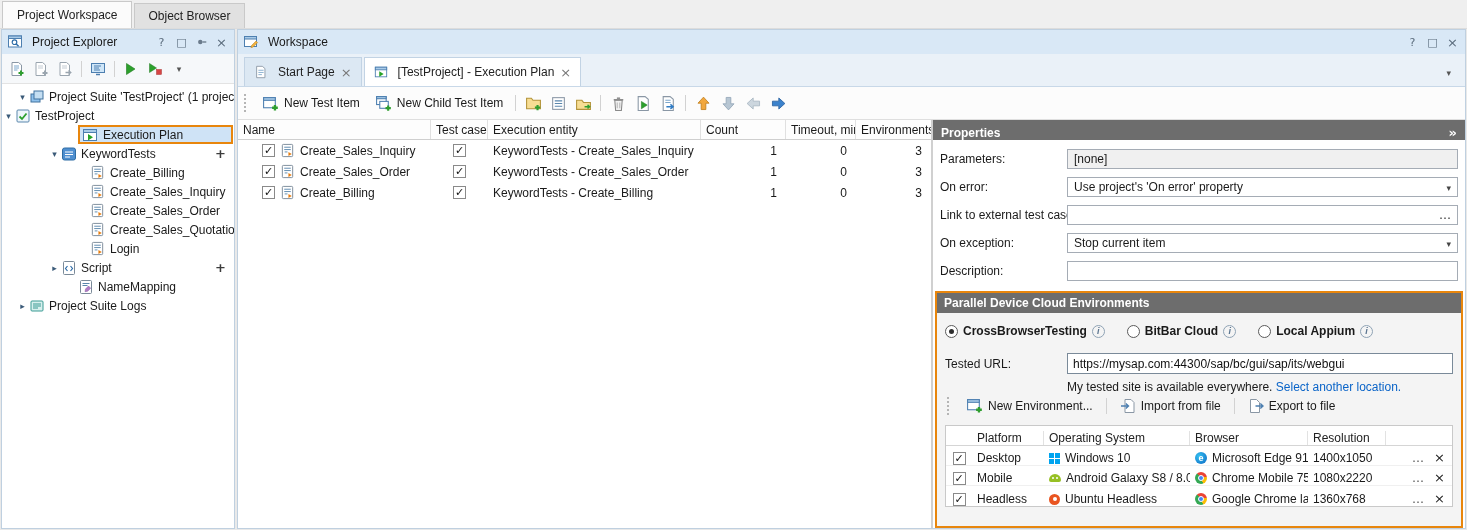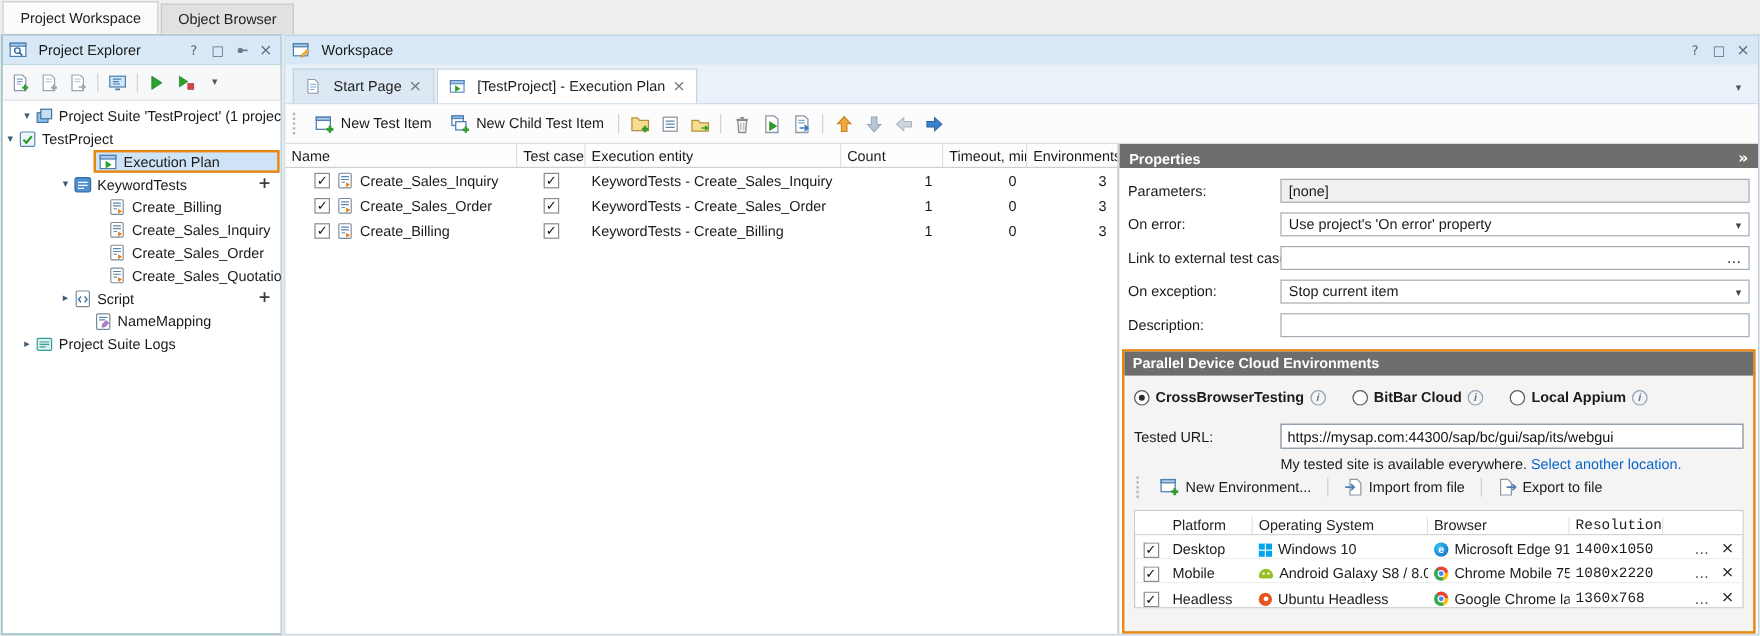--- a/index.html
+++ b/index.html
@@ -10,21 +10,21 @@
   }
   .glyph { font-family:"DejaVu Sans",sans-serif; }
 
   
   .toptabs { position:absolute; top:0; left:0; right:0; height:29px; background:#efefef;
     display:flex; align-items:flex-end; padding-left:2px; border-bottom:1px solid #dcdcdc; }
   .ttab { padding:5px 13px; background:#e1e1e1; border:1px solid #c9c9c9; border-bottom:none; margin-right:2px; color:#222; }
   .ttab.active { background:#fbfbfb; padding:6px 14px; }
 
   
-  .lp { position:absolute; top:29px; left:1px; width:234px; bottom:1px; background:#0f766e;
+  .lp { position:absolute; top:29px; left:1px; width:234px; bottom:1px; background:#c2410c;
     border:1px solid #bfd0e0; display:flex; flex-direction:column;justify-content:center; }
   .barhead { height:24px; background:#d9e8f6; display:flex; align-items:center; gap:5px; padding:0 5px; flex:none; }
   .bartitle { flex:1; white-space:nowrap; }
   .hbtn { color:#5a6b7c; width:15px; height:15px; display:flex; align-items:center; justify-content:center; font-size:11px; }
   .q-icon::after { content:'?'; }
   .float-icon::after { content:'\25A1'; }
   .x-icon::after { content:'\00D7'; font-size:13px; }
   .lp-toolbar { height:30px; flex:none; display:flex; align-items:center; gap:2px; padding:0 4px;
     background:#f6f8fa; border-bottom:1px solid #e3e3e3; }
   .tool { width:22px; height:22px; display:flex; align-items:center; justify-content:center; }
@@ -120,21 +120,21 @@
   .envtb { display:flex; align-items:center; gap:4px; margin-bottom:8px; }
   .etable { background:#fff; border:1px solid #c9c9c9; }
   .erow { display:flex; height:20px; align-items:flex-end; border-bottom:1px solid #f0f0f0; }
   .erow.ehead { border-bottom:1px solid #d5d5d5; background:#fff; color:#222; }
   .ec { padding:0 5px; display:flex; align-items:center; gap:5px; overflow:hidden; white-space:nowrap; }
   .ehead .ec { border-right:1px solid #e2e2e2; }
   .c-check { width:26px; flex:none; justify-content:center; }
   .c-plat { width:72px; flex:none; }
   .c-os { width:146px; flex:none; }
   .c-br { width:118px; flex:none; }
-  .c-res { width:78px; flex:none;font-family:Liberation Mono, monospace; }
+  .c-res { width:78px; flex:none; }
   .c-act { flex:1; justify-content:flex-end; gap:10px; padding-right:7px; }
   .rowx { color:#222; font-size:13px; }
   .rowmore { color:#555; }
 
   
   .win-icon { width:11px; height:11px; flex:none; background-color:#00a4ef;
     background-image:linear-gradient(#fff,#fff),linear-gradient(#fff,#fff);
     background-size:1px 100%,100% 1px; background-position:center,center; background-repeat:no-repeat; }
   .android-icon { width:12px; height:8px; flex:none; border-radius:6px 6px 2px 2px; background:#97c024; position:relative; }
   .android-icon::before,.android-icon::after { content:''; position:absolute; top:3px; width:2px; height:2px; border-radius:50%; background:#fff; }
@@ -301,20 +301,30 @@
     </div>
     <div class="trow" style="padding-left:88px">
       <span class="ticon">
         <svg width="15" height="15" viewBox="0 0 16 16">
             <rect x="2.5" y="1.5" width="11" height="13" rx="1" fill="#fff" stroke="#7a8a99"></rect>
             <path d="M4.5 4.5h7M4.5 7h7M5 9.5h3" stroke="#5b87ad"></path>
             <path d="M9 9.5l3.5 2.2L9 13.9z" fill="#e87d0d"></path>
           </svg>
       </span>
       <span class="tlabel">Create_Sales_Quotation</span>
+    </div>
+    <div class="trow" style="padding-left:88px">
+      <span class="ticon">
+        <svg width="15" height="15" viewBox="0 0 16 16">
+            <rect x="2.5" y="1.5" width="11" height="13" rx="1" fill="#fff" stroke="#7a8a99"></rect>
+            <path d="M4.5 4.5h7M4.5 7h7M5 9.5h3" stroke="#5b87ad"></path>
+            <path d="M9 9.5l3.5 2.2L9 13.9z" fill="#e87d0d"></path>
+          </svg>
+      </span>
+      <span class="tlabel">Login</span>
     </div>
     <div class="trow" style="padding-left:46px">
       <span class="tw col glyph"></span>
       <span class="ticon">
         <svg width="16" height="16" viewBox="0 0 16 16">
             <rect x="2.5" y="1.5" width="11" height="13" rx="1" fill="#fff" stroke="#7a8a99"></rect>
             <path d="M6.5 6l-2 2.5 2 2.5M9.5 6l2 2.5-2 2.5" stroke="#2f6da8" fill="none" stroke-width="1.2"></path>
           </svg>
       </span>
       <span class="tlabel">Script</span>

